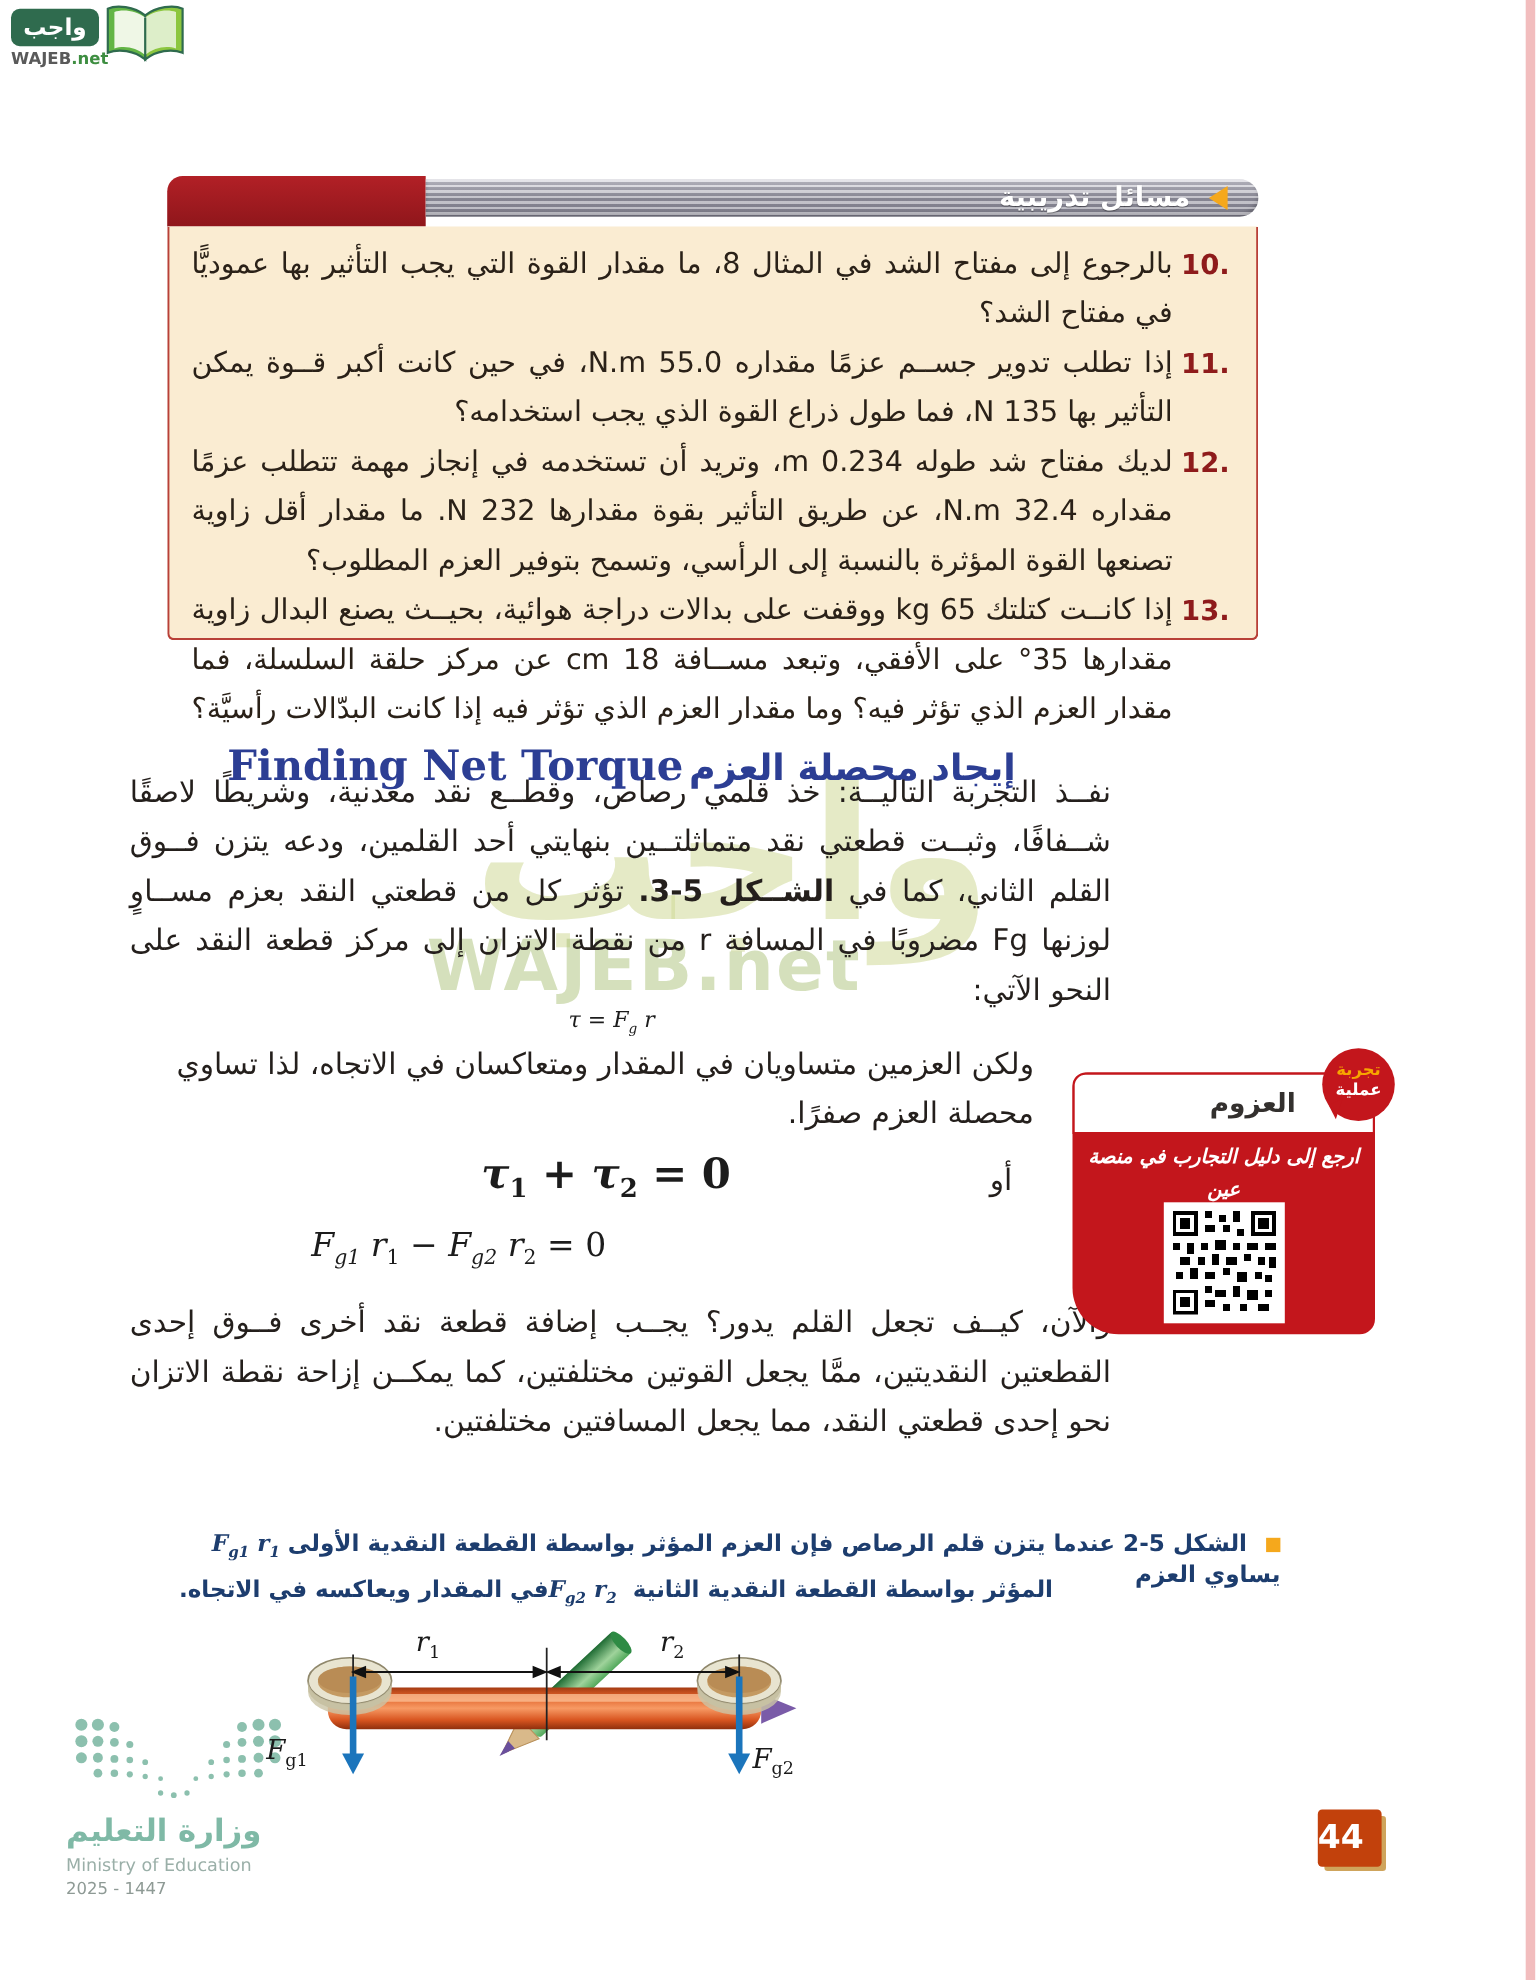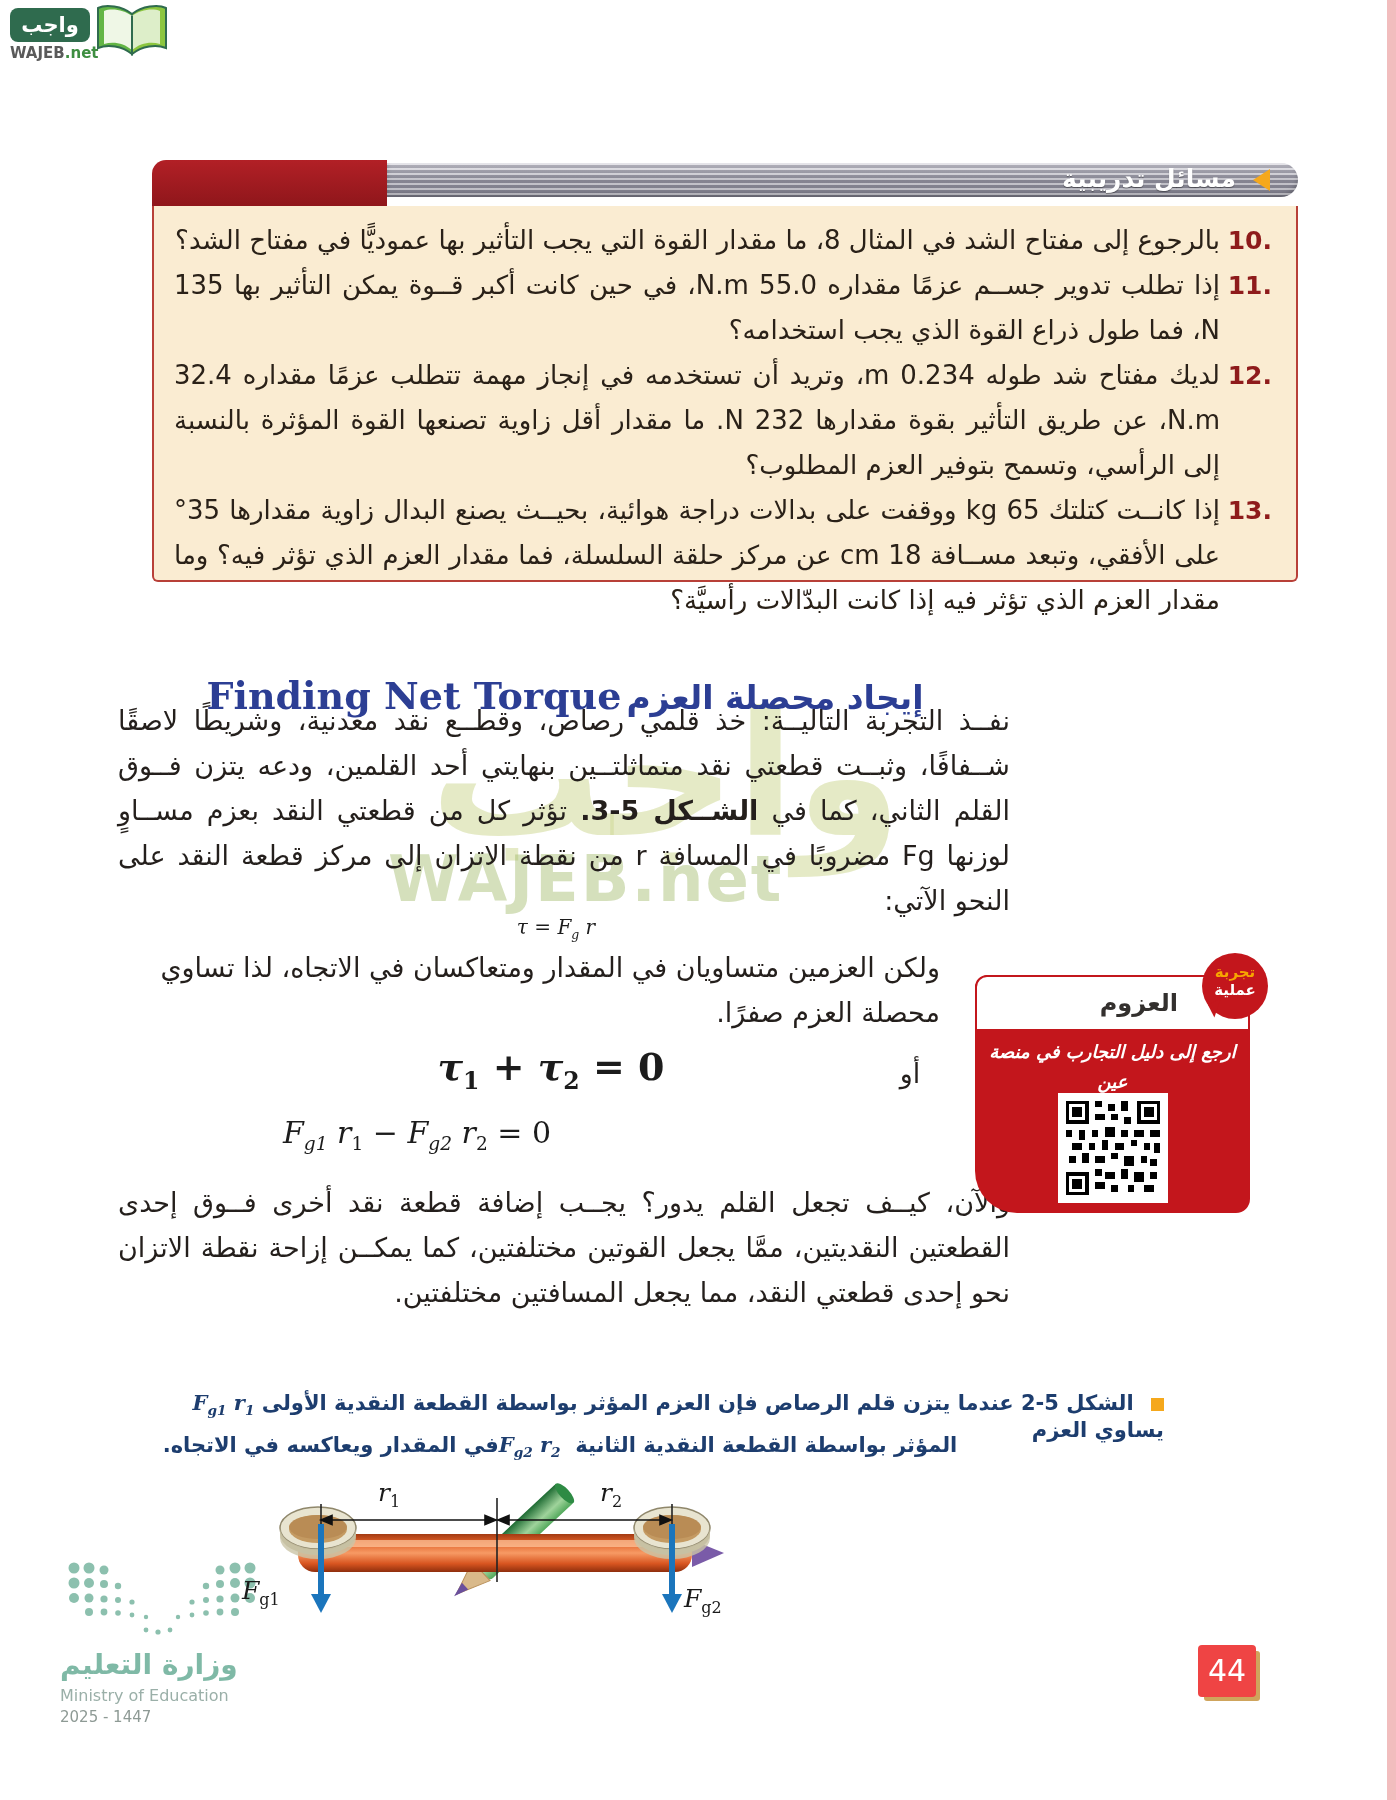--- a/index.html
+++ b/index.html
@@ -10,21 +10,21 @@
   .wm-big{left:430px;top:690px;font-size:172px;font-weight:bold;color:rgba(207,217,152,0.55);z-index:0;line-height:1;}
   .wm-url{left:388px;top:842px;font-size:64px;font-weight:bold;letter-spacing:2px;
           color:rgba(154,181,95,0.42);z-index:0;font-family:"DejaVu Sans",sans-serif;}
   
   .brand-badge{left:10px;top:8px;width:80px;height:34px;background:#2F6B4E;border-radius:8px;
                color:#fff;font-weight:bold;font-size:21px;text-align:center;line-height:34px;z-index:2;}
   .brand-domain{left:10px;top:44px;font-size:15px;font-weight:bold;color:#5a5a5a;z-index:2;}
   .brand-domain .ext{color:#3E8E41;}
   .brand-book{left:94px;top:4px;z-index:2;}
   
-  .pbox{left:152px;top:160px;width:1146px;height:422px;z-index:1;}
+  .pbox{left:152px;top:160px;width:992px;height:422px;z-index:1;}
   .pbox-red{position:absolute;left:0;top:0;width:235px;height:46px;background:linear-gradient(180deg,#B22026,#8F161B);
             border-top-left-radius:14px;}
   .pbox-gray{position:absolute;left:235px;top:3px;right:0;height:34px;border-radius:0 20px 20px 0;
              background:linear-gradient(180deg,#d8d7df 0%,#9b9aa6 50%,#86859293 100%),#9b9aa6;
              background-color:#9b9aa6;box-shadow:inset 0 -3px 4px rgba(0,0,0,.25);}
   .pbox-gray .stripes{position:absolute;inset:0;border-radius:0 20px 20px 0;
              background:repeating-linear-gradient(180deg,rgba(255,255,255,.4) 0 2px,rgba(70,70,85,.25) 2px 5px);}
   .pbox-title{position:absolute;top:3px;right:62px;height:34px;line-height:32px;color:#fff;
               font-weight:bold;font-size:25px;z-index:3;text-shadow:0 1px 1px rgba(0,0,0,.4);}
   .pbox-tri{position:absolute;top:9px;right:28px;width:0;height:0;z-index:3;
@@ -76,22 +76,22 @@
   .cap-bullet{display:inline-block;width:13px;height:13px;background:#F5A81C;margin-left:10px;vertical-align:middle;}
   
   .fig-svg{left:230px;top:1482px;z-index:1;}
   .fig-label{z-index:2;font-family:"DejaVu Serif",serif;font-style:italic;font-size:25px;color:#1a1a1a;}
   .fig-label sub{font-size:16px;font-style:normal;}
   
   .moe-dots{left:62px;top:1560px;z-index:1;}
   .moe-ar{left:60px;top:1648px;font-size:28px;font-weight:bold;color:#7FB9A6;direction:rtl;z-index:1;}
   .moe-en{left:60px;top:1686px;font-size:16px;color:#9AAFA8;z-index:1;font-family:"DejaVu Sans",sans-serif;}
   .moe-years{left:60px;top:1708px;font-size:15px;color:#8E9A95;z-index:1;}
-  .pagenum{left:1198px;top:1645px;width:58px;height:52px;background:#ef4444;border-radius:4px;
-           color:#fff;font-weight:normal;font-size:30px;text-align:center;line-height:52px;z-index:2;
+  .pagenum{left:1198px;top:1645px;width:58px;height:52px;background:#c2410c;border-radius:4px;
+           color:#fff;font-weight:bold;font-size:30px;line-height:52px;z-index:2;
            box-shadow:5px 5px 0 -1px #CFA45C;}
   .edge-strip{right:0;top:0;width:9px;height:1800px;background:#F2BDBE;z-index:3;}
 </style>
 </head>
 <body>
 
 <div class="page">
 
   <div class="abs wm-big">واجب</div>
   <div class="abs wm-url">WAJEB.net</div>

